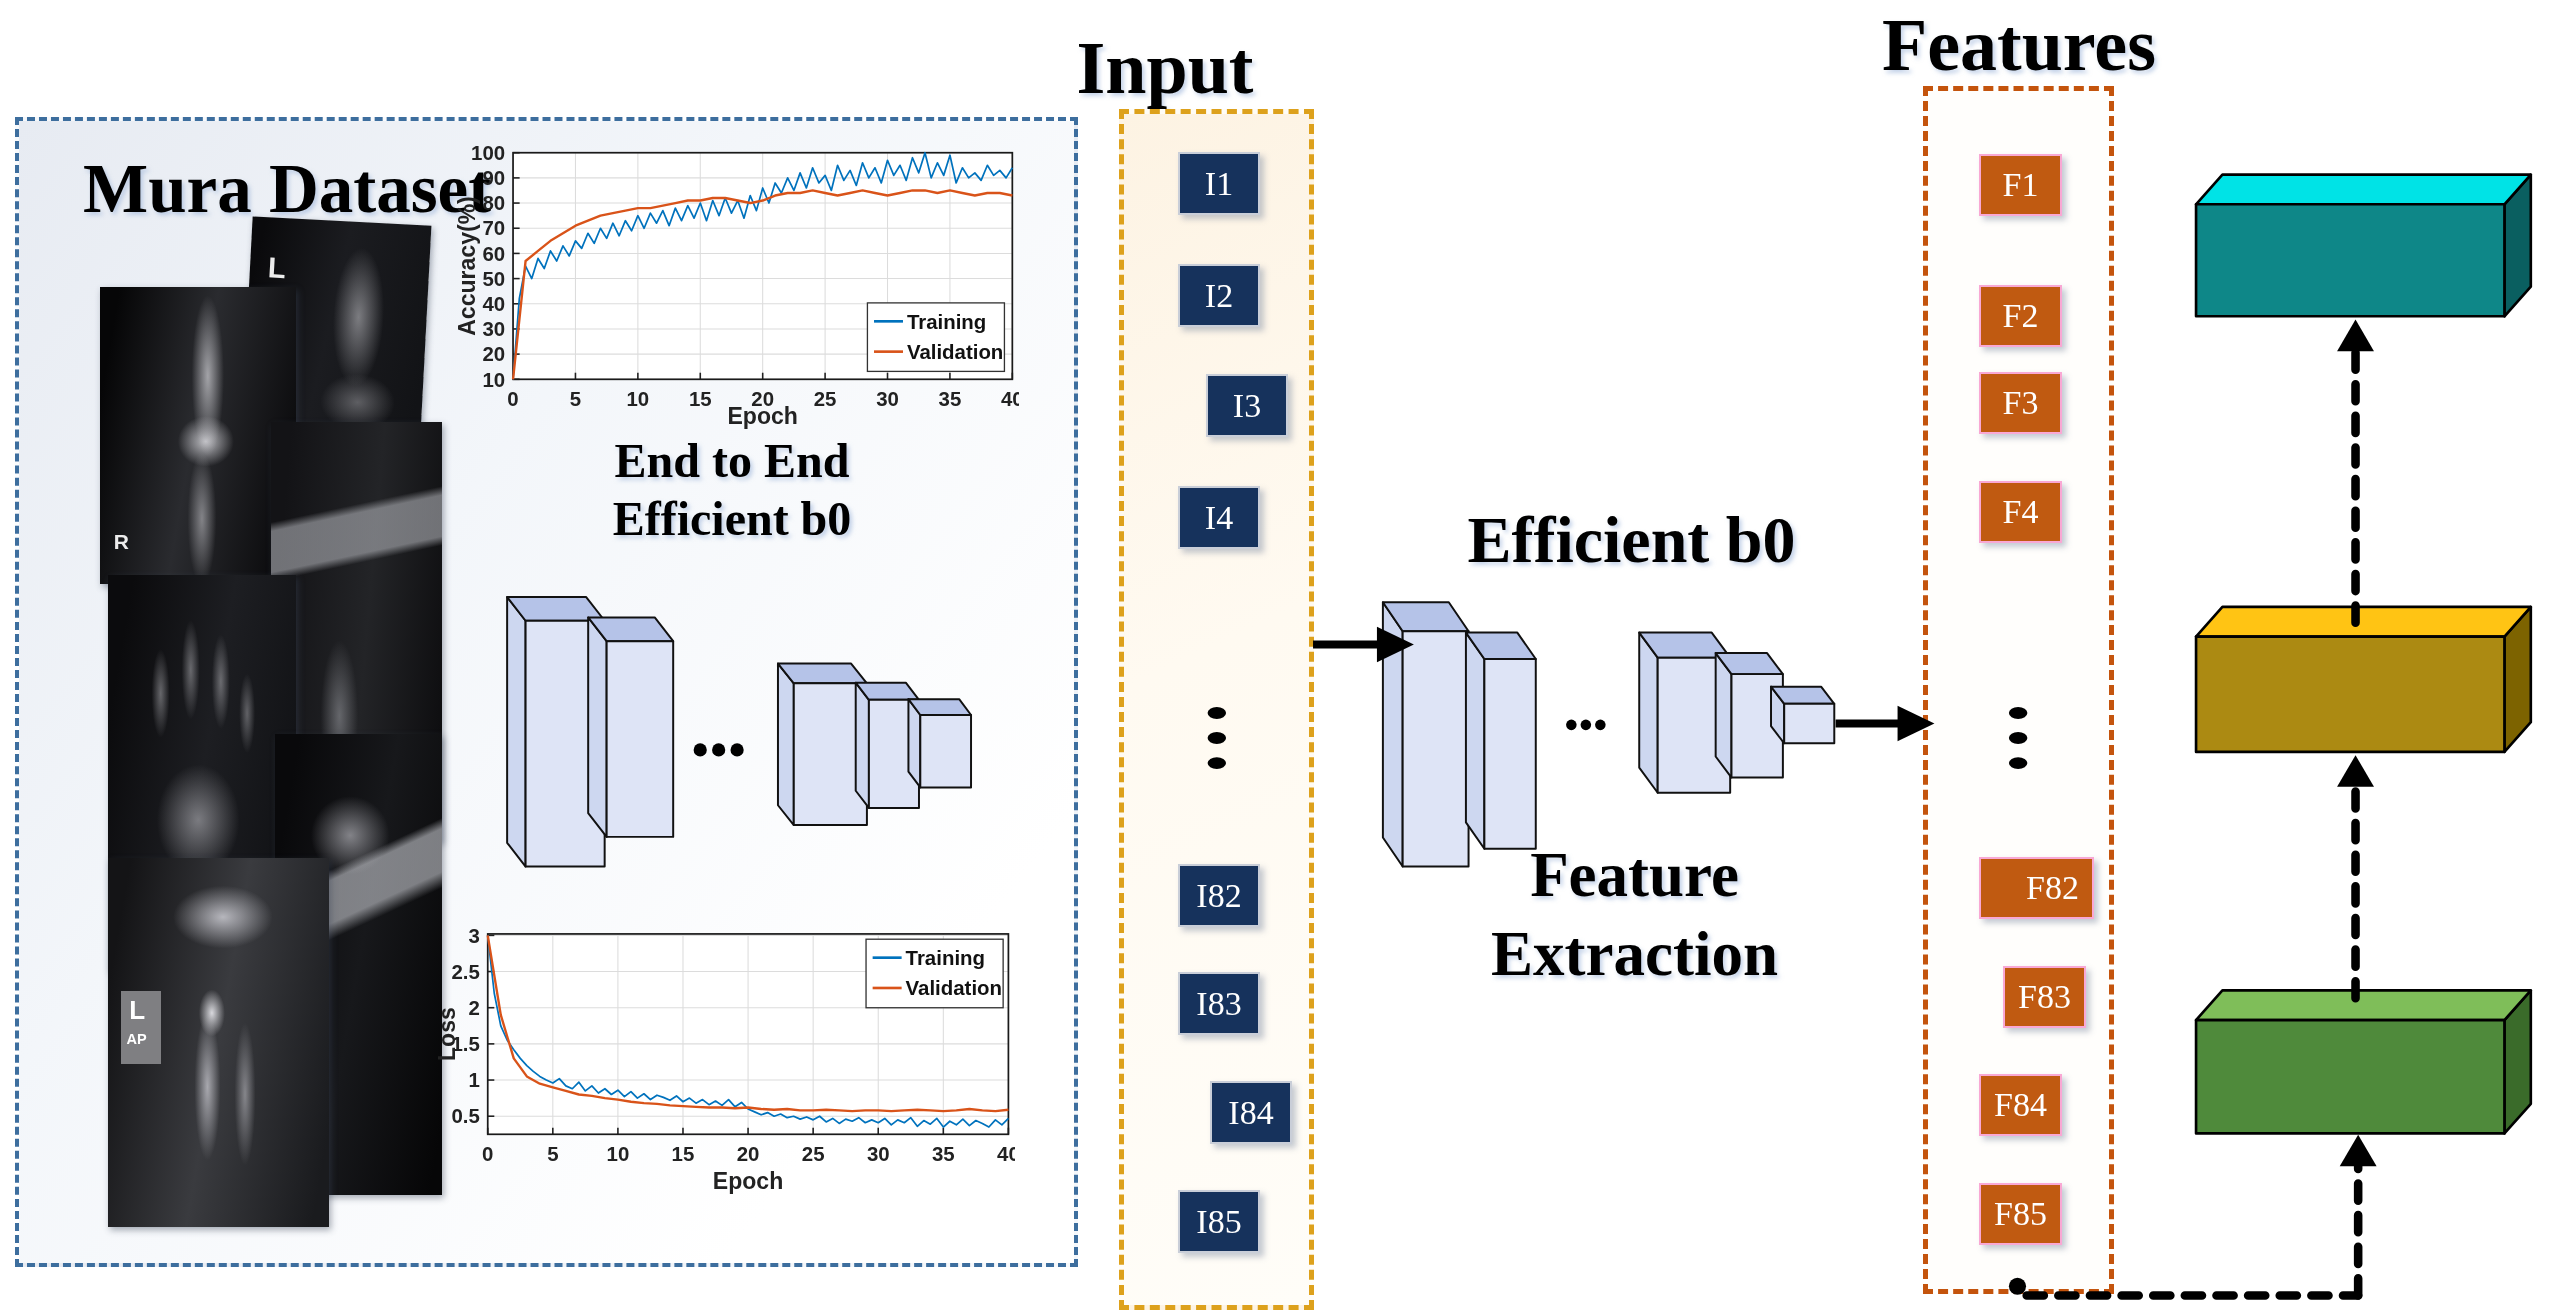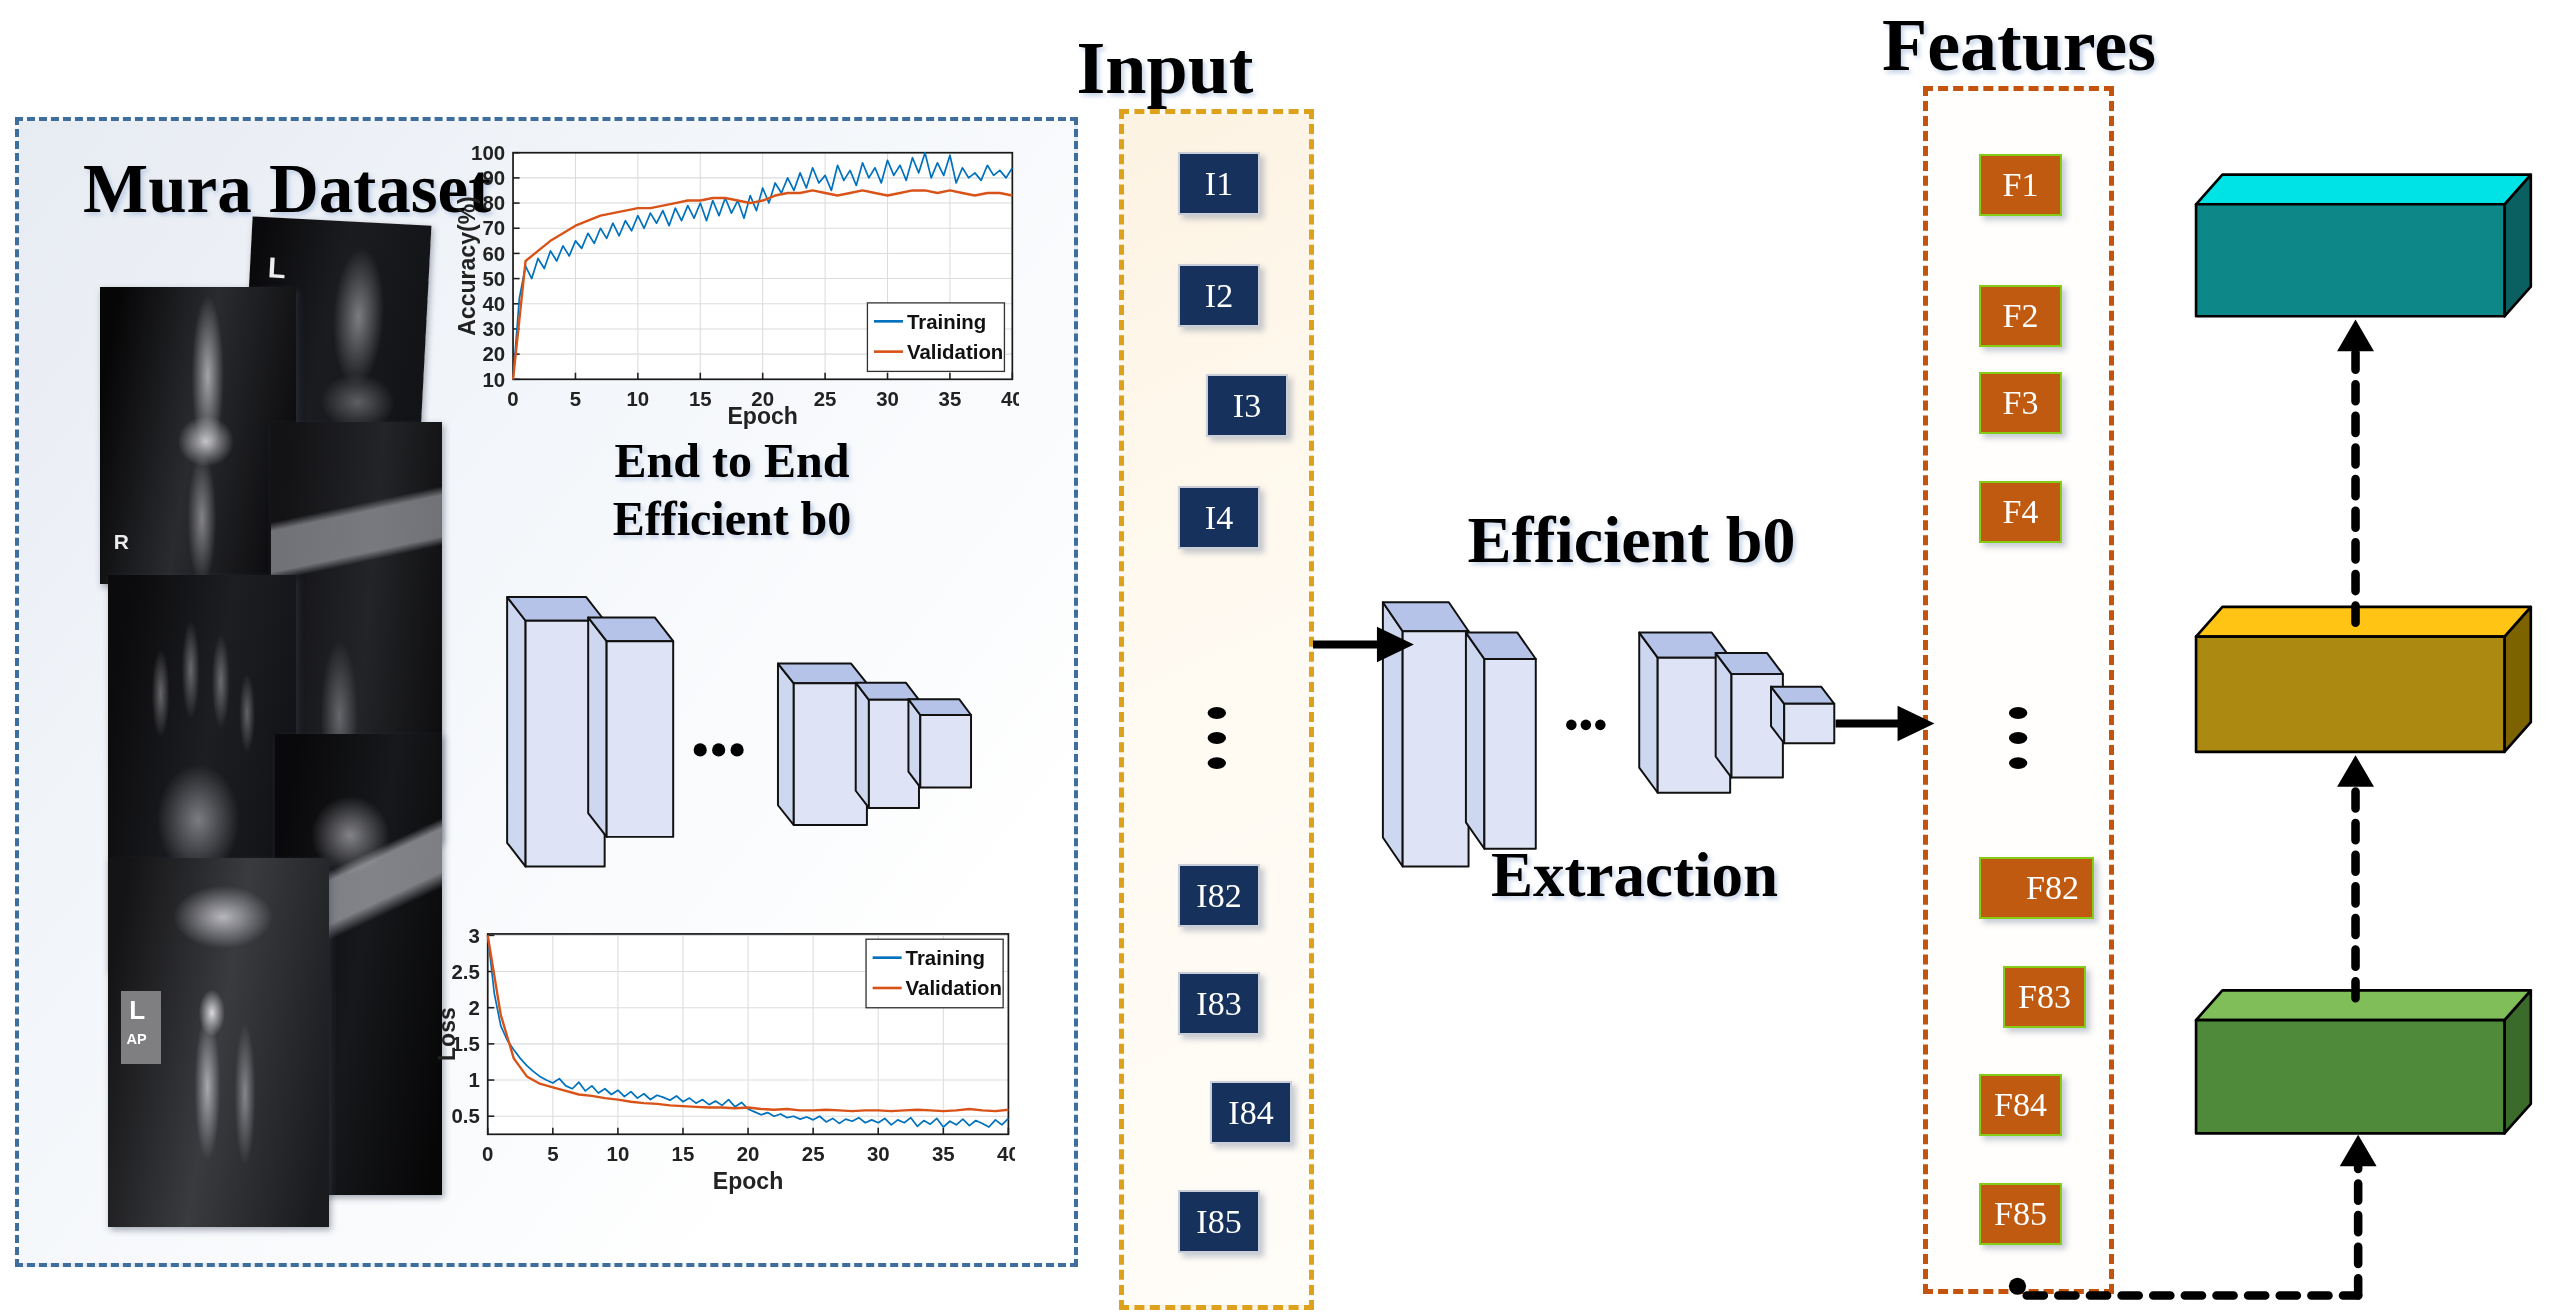--- a/index.html
+++ b/index.html
@@ -13,21 +13,21 @@
   #mura-box{left:14.5px;top:117px;width:1063px;height:1150px;border:4.6px dashed #3D6E9E;
             background:linear-gradient(128deg,#e7ebf2 0%,#f3f6fa 38%,#ffffff 82%);}
   #input-box{left:1119px;top:109px;width:195px;height:1201px;border:5.3px dashed #DDA11C;
              background:linear-gradient(155deg,#fdf3e3 0%,#fffaf1 45%,#fffdf8 100%);}
   #features-box{left:1923px;top:86px;width:191px;height:1208px;border:5.3px dashed #C4540D;
              background:#fffefc;}
   .cell{position:absolute;display:flex;align-items:center;justify-content:center;
         color:#fff;font-family:"Liberation Serif","DejaVu Serif",serif;
         box-shadow:4px 4px 6px rgba(125,138,160,0.45);}
   .icell{background:#16325C;border:2px solid #c9ced8;font-size:34px;}
-  .fcell{background:#C05A11;border:2px solid #84cc16;font-size:34px;}
+  .fcell{background:#C05A11;border:2px solid #f9a8d4;font-size:34px;}
   .xray{position:absolute;overflow:hidden;background:#101012;box-shadow:2px 2.6px 6.6px rgba(60,70,90,.45);}
   .marker{position:absolute;color:#ececec;font-family:"Liberation Sans","DejaVu Sans",sans-serif;
           font-weight:bold;line-height:1.05;}
   .pipe-label{position:absolute;display:flex;align-items:center;justify-content:center;
           color:#fff;font-size:44px;text-shadow:1.3px 2px 2.6px rgba(0,0,0,0.35);white-space:nowrap;}
   .chart-host{position:absolute;}
   svg{display:block;}
   #overlay{position:absolute;left:0;top:0;pointer-events:none;}
 </style>
 </head>
@@ -237,20 +237,21 @@
       <div class="cell icell" style="left: 1178px; top: 374px; width: 78px; height: 59px; margin-left: 28px;">I3</div>
       <div class="cell icell" style="left: 1178px; top: 486px; width: 78px; height: 59px;">I4</div>
       <div class="cell icell" style="left: 1178px; top: 864px; width: 78px; height: 59px;">I82</div>
       <div class="cell icell" style="left: 1178px; top: 972px; width: 78px; height: 59px;">I83</div>
       <div class="cell icell" style="left: 1178px; top: 1081px; width: 78px; height: 59px; margin-left: 32px;">I84</div>
       <div class="cell icell" style="left: 1178px; top: 1190px; width: 78px; height: 59px;">I85</div>
     </div>
 
   <div class="abs big-title ctr" style="left:1427px;top:502px;width:409px;font-size:66px;">Efficient b0</div>
   <div class="abs big-title ctr" style="left:1430px;top:836px;width:409px;font-size:63px;line-height:1.25;">
+    <div>Feature</div>
     <div>Extraction</div>
   </div>
 
   <div class="abs big-title ctr" style="left:1854px;top:3.3px;width:330px;font-size:74px;">Features</div>
   <div id="features-box" class="dashed-box"></div>
   <div id="features-items">
       <div class="cell fcell" style="left: 1979px; top: 154px; width: 79px; height: 58px;">F1</div>
       <div class="cell fcell" style="left: 1979px; top: 263px; width: 79px; height: 58px; margin-top: 22px;">F2</div>
       <div class="cell fcell" style="left: 1979px; top: 372px; width: 79px; height: 58px;">F3</div>
       <div class="cell fcell" style="left: 1979px; top: 481px; width: 79px; height: 58px;">F4</div>

